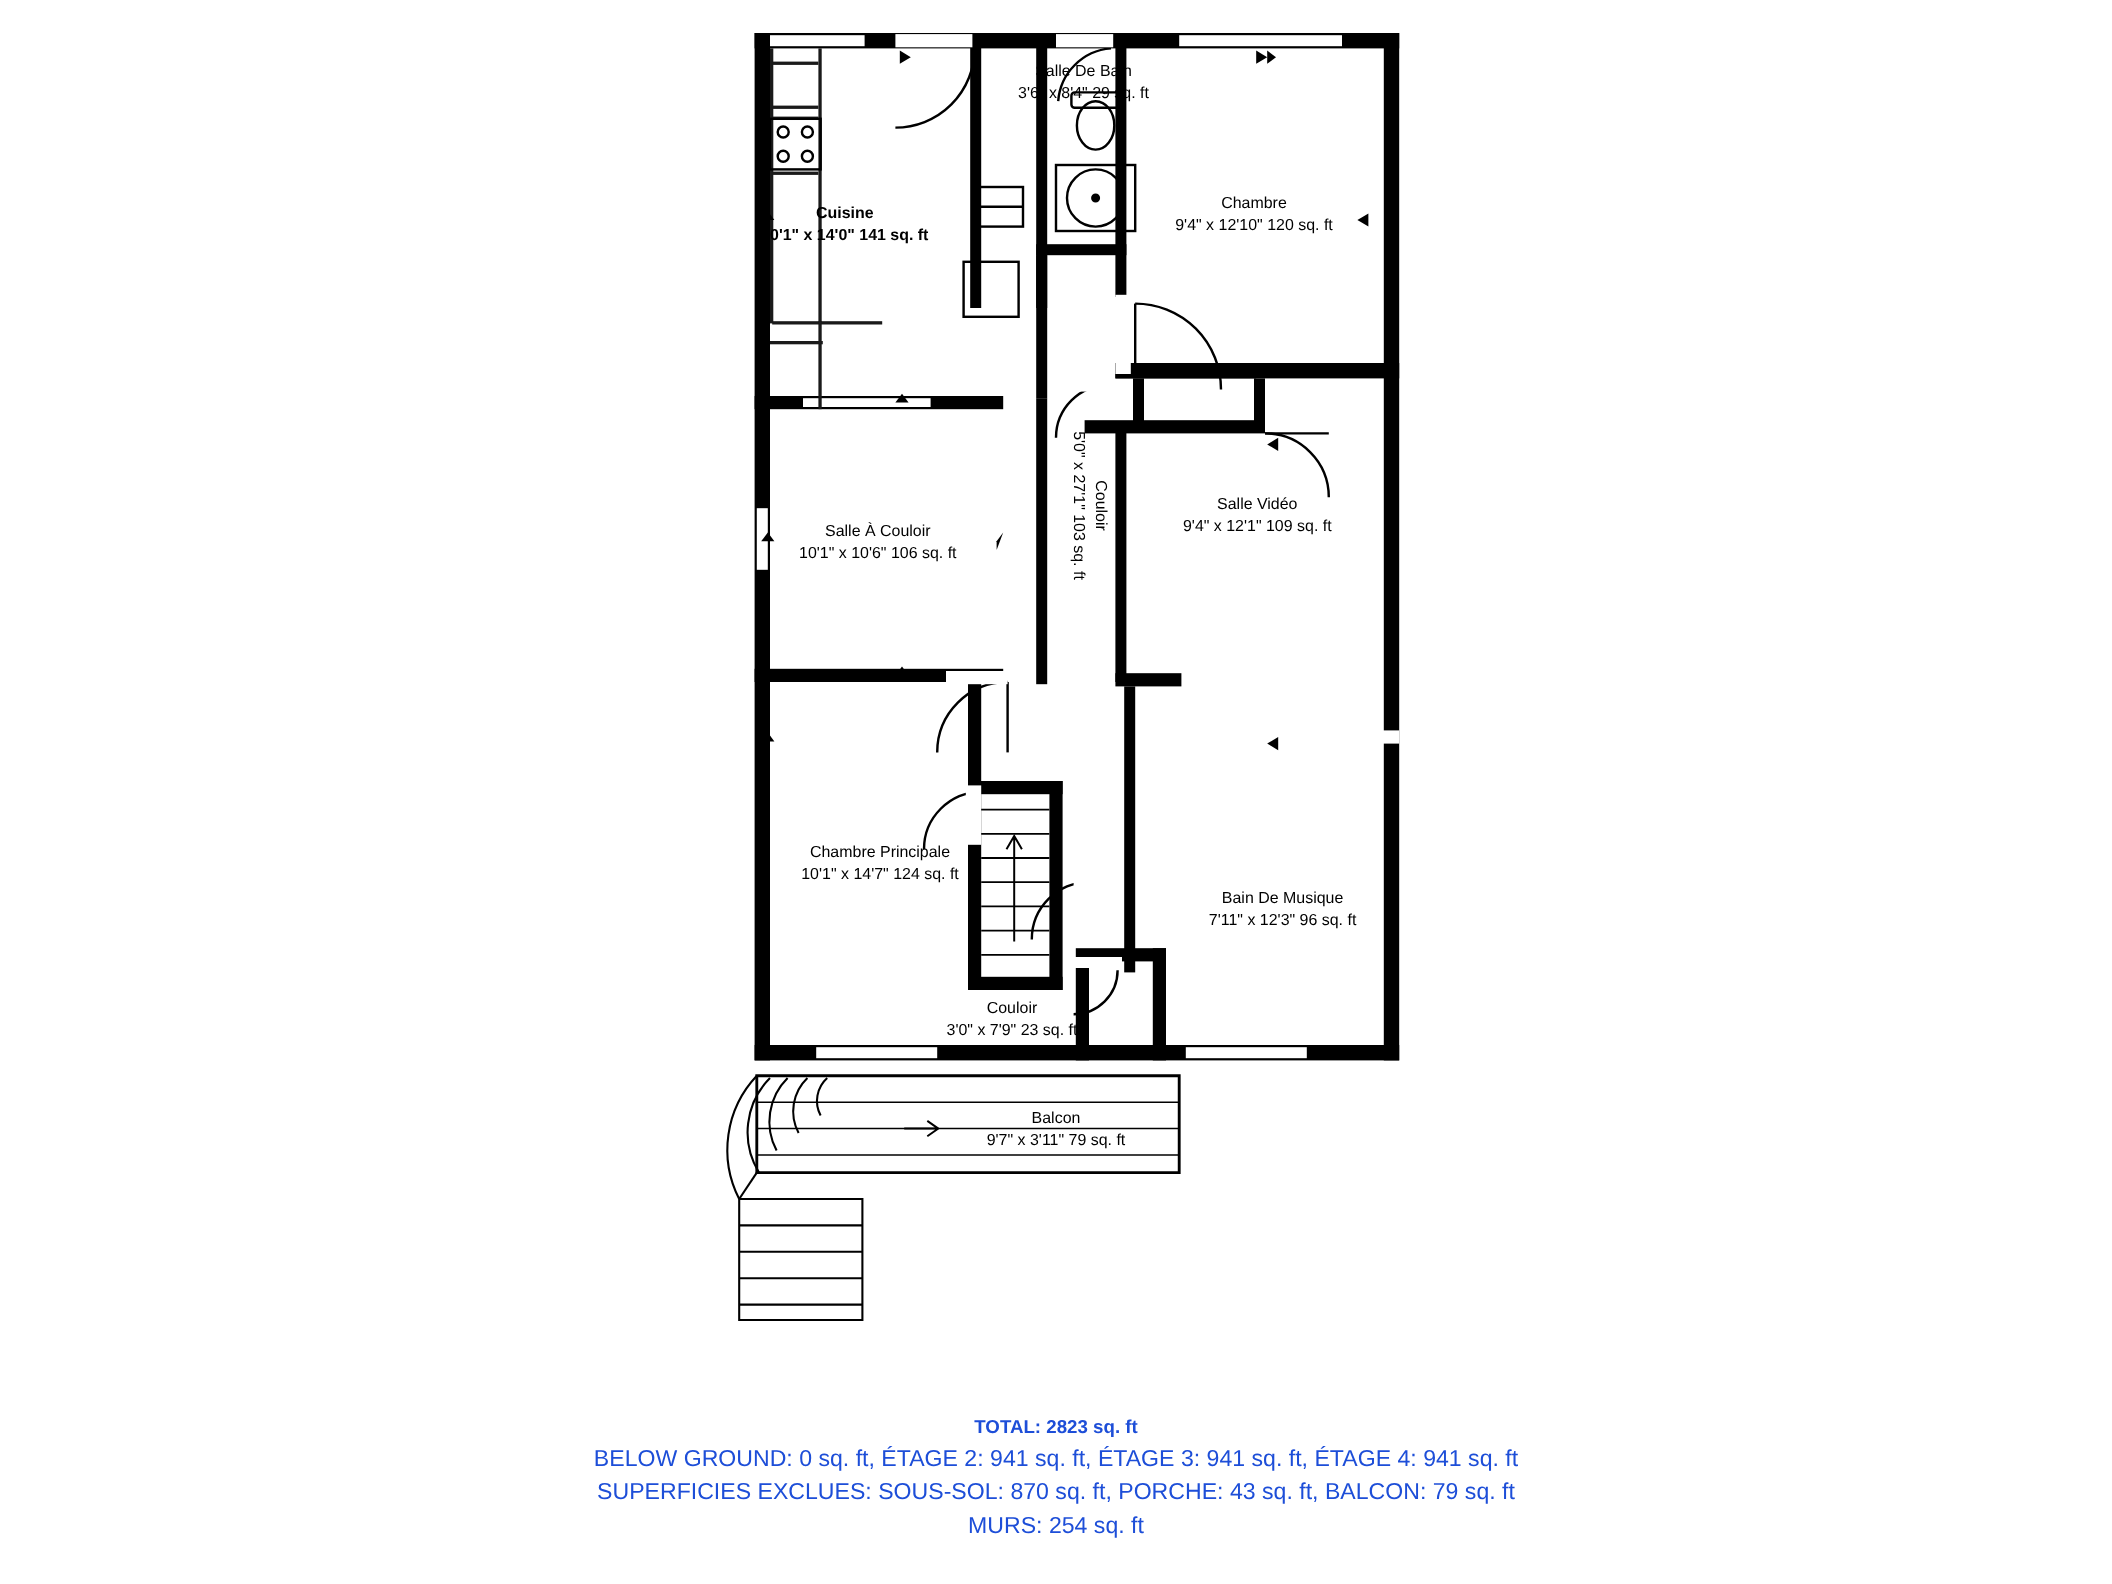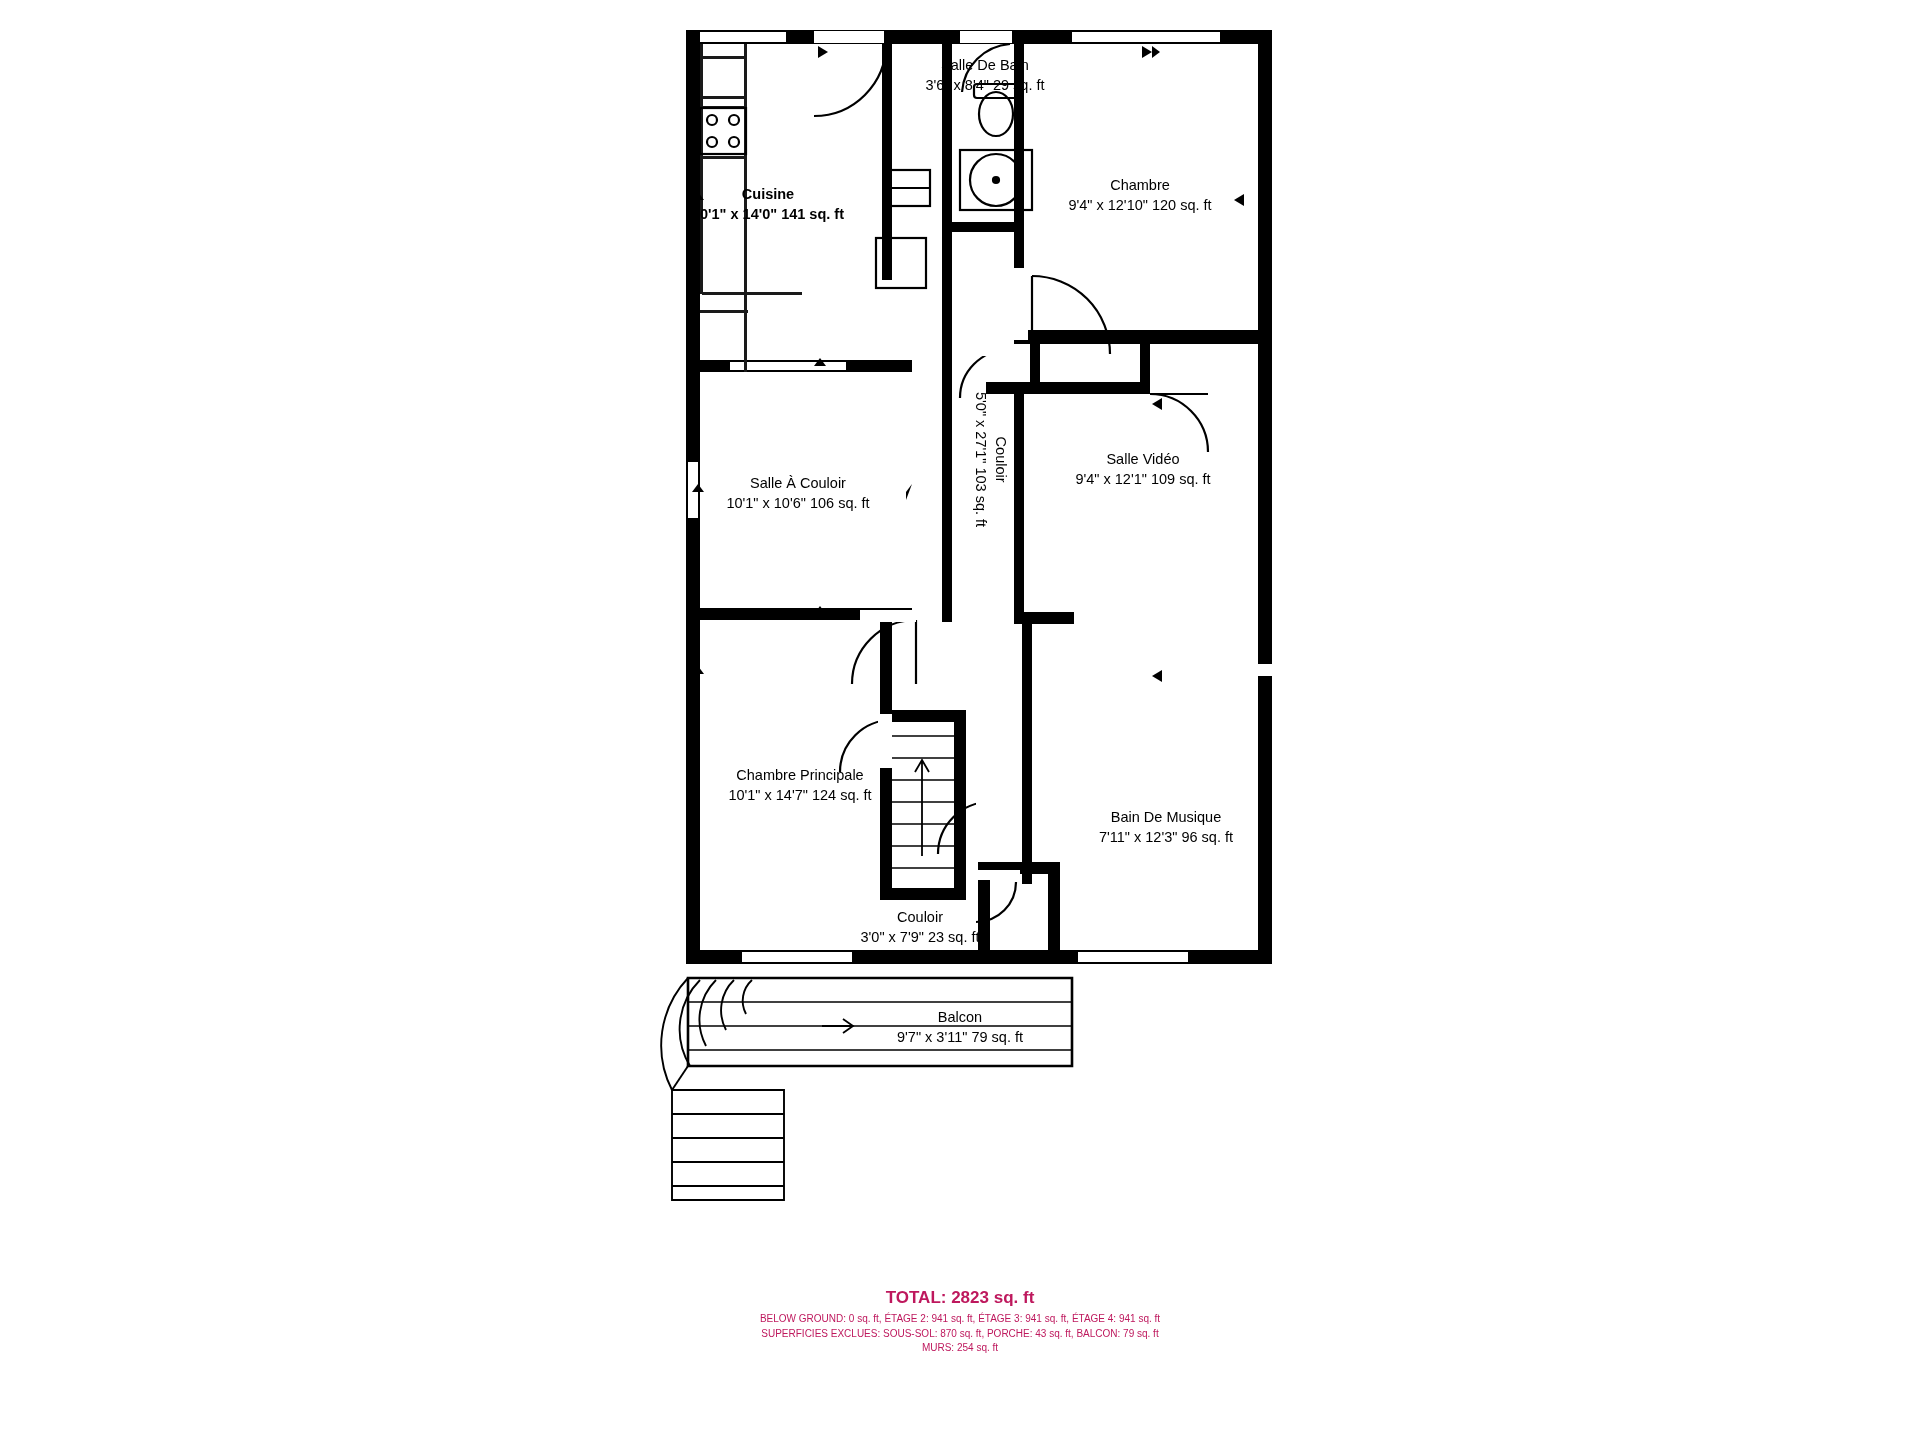--- a/index.html
+++ b/index.html
@@ -49,29 +49,29 @@
     display: block;
   }
   .vertical {
     transform-origin: center center;
   }
   .footer {
     position: absolute;
     left: 0;
     width: 1920px;
     text-align: center;
-    color: #be185d;
+    color: #1d4ed8;
   }
   .footer .total {
     font-size: 17px;
     font-weight: bold;
     margin-bottom: 4px;
   }
   .footer .ln {
-    font-size: 10px;
+    font-size: 21px;
     line-height: 1.45;
   }
   .footer .disclaimer {
     font-size: 13px;
     margin-top: 16px;
   }
   svg.overlay {
     position: absolute;
     left: 0;
     top: 0;

